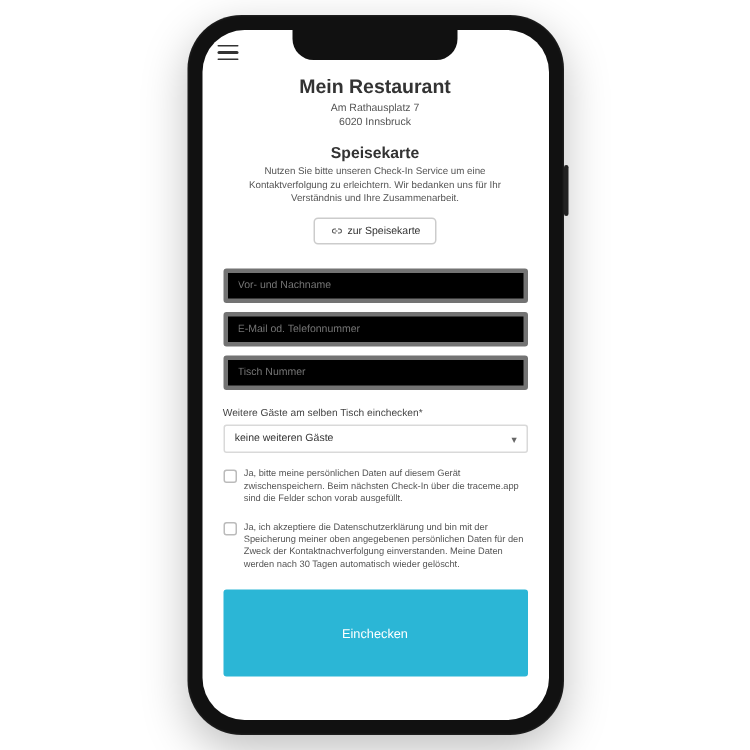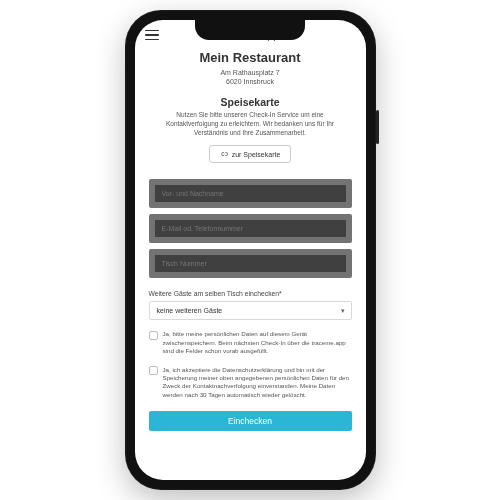--- a/index.html
+++ b/index.html
@@ -56,21 +56,21 @@
   .welcome-title { font-size:10.5px; font-weight:600; margin-top:10px; }
   .welcome-text { font-size:6.5px; color:#555; line-height:1.35; margin-top:3px; padding:0 6px; }
   .menu-btn {
     display:inline-flex; align-items:center; gap:4px;
     margin-top:8px; padding:4px 10px; font-size:7px;
     border:1px solid #ccc; border-radius:3px; background:#fff; color:#333;
   }
   .menu-btn svg { width:8px; height:8px; }
   .form { margin-top:16px; text-align:left; }
   .field {
-    width:100%; background:#404040; border:6px solid #737373; border-radius:2px;
+    width:100%; background:#000000; border:3px solid #737373; border-radius:2px;
     font-size:7px; color:#999; padding:5px 7px; margin-bottom:6px;
   }
   .guests-label { font-size:6.8px; color:#444; margin:6px 0 4px; }
   .select-wrap { position:relative; }
   .select {
     width:100%; border:1px solid #d9d9d9; border-radius:2px;
     font-size:7px; color:#333; padding:5px 7px; background:#fff;
     appearance:none;
   }
   .chevron {
@@ -78,21 +78,21 @@
     font-size:7px; color:#666; pointer-events:none;
   }
   .check-row { display:flex; gap:5px; margin-top:10px; align-items:flex-start; }
   .checkbox {
     width:9px; height:9px; border:1px solid #bbb; border-radius:2px; flex-shrink:0;
     margin-top:0.5px; background:#fff;
   }
   .check-text { font-size:6.2px; color:#555; line-height:1.35; }
   .submit {
     margin-top:12px; width:100%; background:#2bb6d6; color:#fff;
-    border:none; border-radius:2px; font-size:8.5px; padding:5px 0;
+    border:none; border-radius:2px; font-size:8.5px; padding:24px 0;
     text-align:center;
   }
 </style>
 </head>
 <body>
 
 <div class="phone">
   <div class="screen">
     <div class="notch"></div>
 

